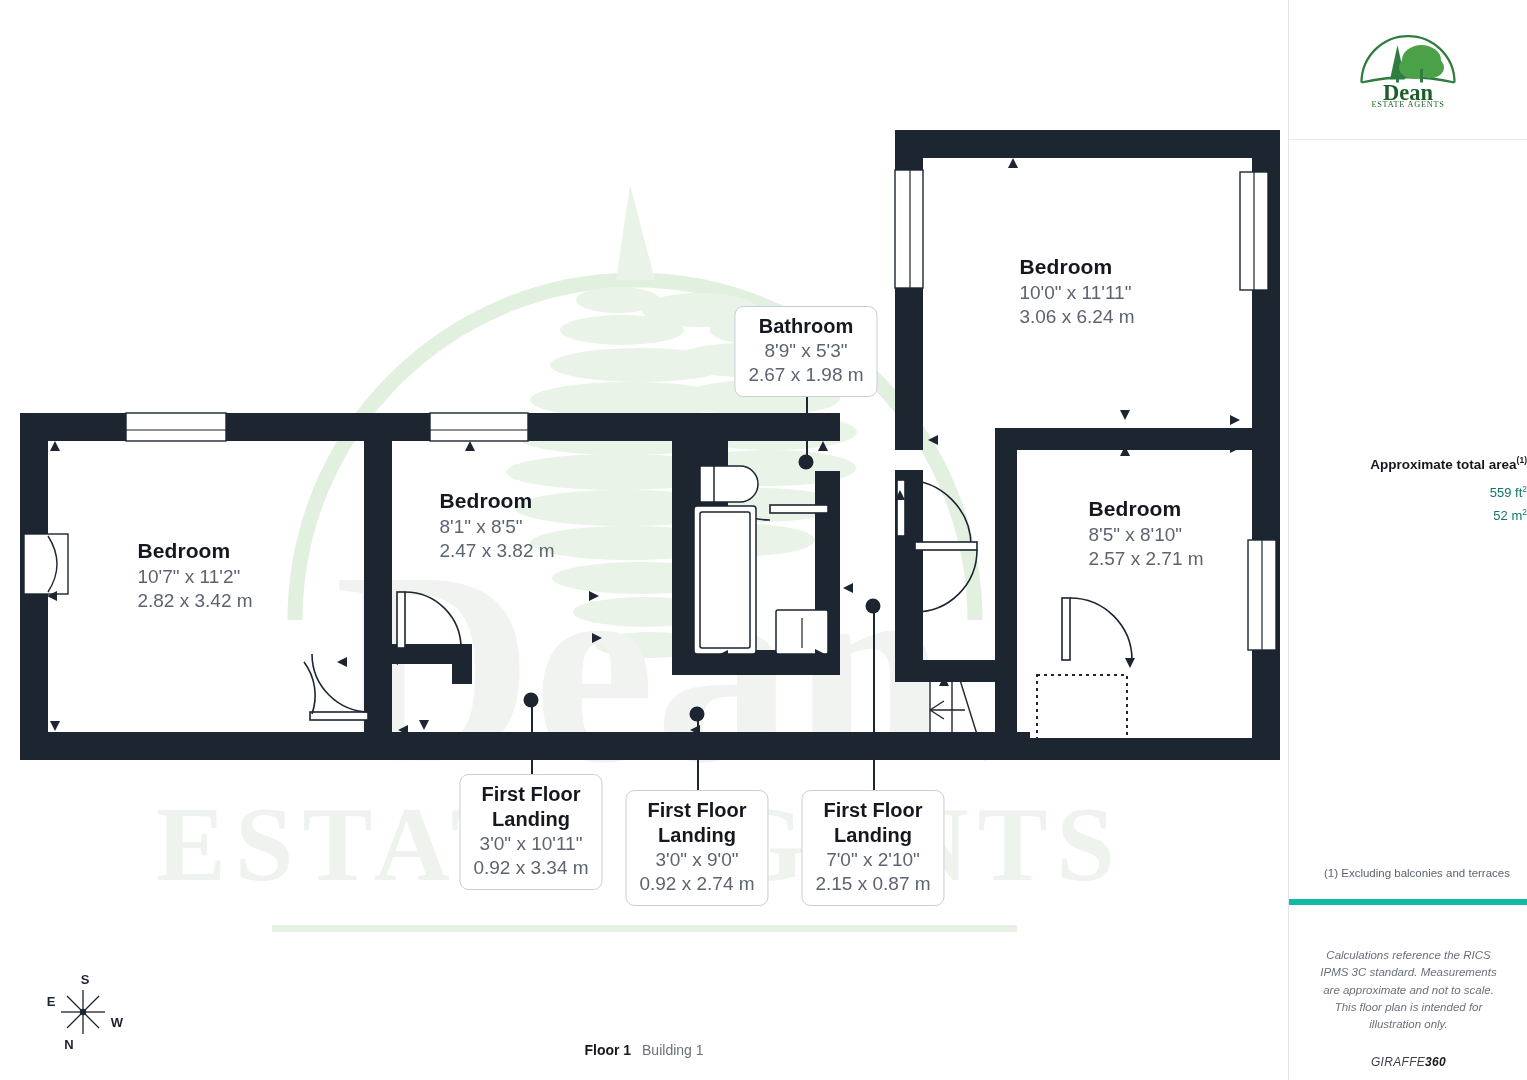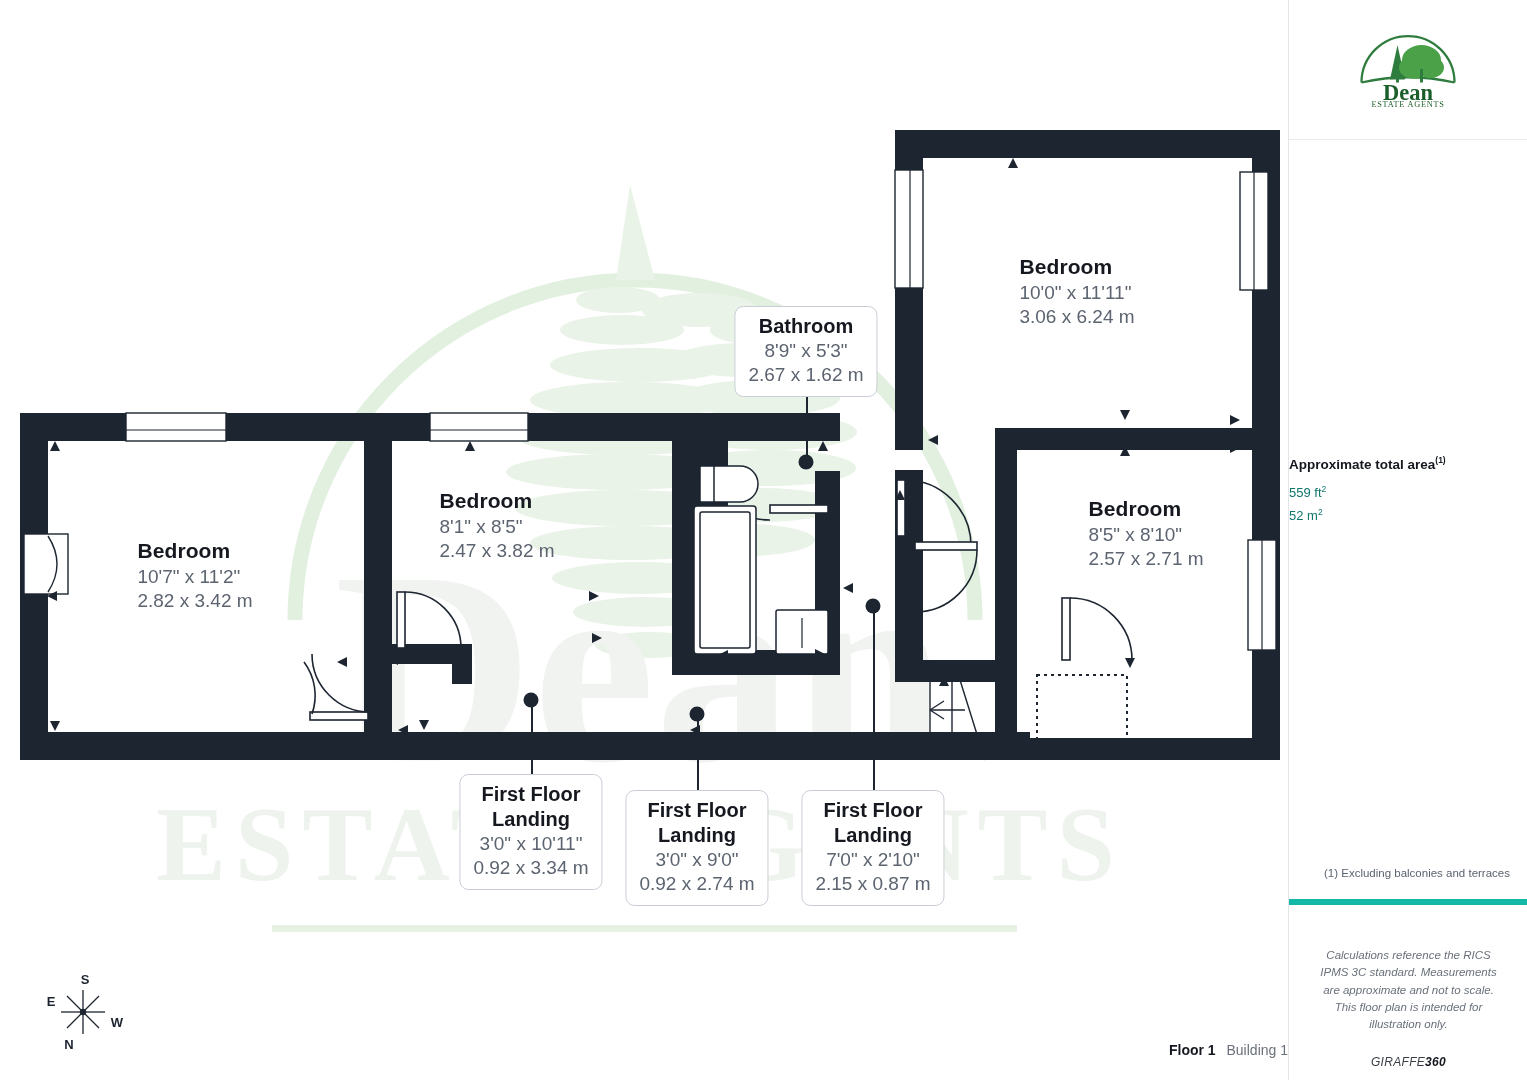--- a/index.html
+++ b/index.html
@@ -59,21 +59,21 @@
   }
 
   
   #sidebar {
     position:absolute; left:1288px; top:0; width:239px; height:1080px;
     background:#fff; border-left:1px solid #e3e5e8;
   }
   .sb-sect { border-bottom:1px solid #e8eaec; }
   #sb-logo-sect { height:140px; display:flex; align-items:center; justify-content:center; }
   #logo { width:120px; }
-  #sb-area-sect { padding-top:315px; text-align:left; border:none; }
+  #sb-area-sect { padding-top:315px; text-align:right; border:none; }
   #area-title { font-size:13.5px; font-weight:bold; color:#15181f; margin-bottom:10px; }
   #area-title sup { font-size:8.5px; }
   .area-val { font-size:13px; color:#0f766e; line-height:1.75; }
   .area-val sup { font-size:8.5px; }
 
   #sb-note-sect {
     position:absolute; left:0; top:845px; width:239px;
     padding:22px 18px 20px; text-align:right;
     border-bottom:6px solid #14b8a6;
   }
@@ -83,21 +83,21 @@
     position:absolute; left:0; top:925px; width:239px;
     padding:22px 22px 0; text-align:center;
   }
   #disclaimer-text { font-size:11.5px; color:#6a717b; line-height:1.5;font-style:italic; }
   #brand { margin-top:22px; font-size:12px; color:#3a4048; letter-spacing:.3px;font-style:italic; }
   #brand b { color:#15181f; }
 
   
   #compass { position:absolute; left:33px; top:965px; width:100px; height:90px; }
   #floor-footer {
-    position:absolute; left:0; top:1042px; width:1288px; text-align:right;
+    position:absolute; left:0; top:1042px; width:1288px; text-align:center;
     font-size:14px;
   }
   #floor-footer .f1 { font-weight:bold; color:#15181f; }
   #floor-footer .f2 { color:#6a717b; margin-left:7px; }
 </style>
 </head>
 <body>
 
 <div id="page">
 
@@ -307,21 +307,21 @@
       <div class="rname">Bedroom</div>
       <div class="rdim">8'5" x 8'10"</div>
       <div class="rdim">2.57 x 2.71 m</div>
     </div>
 
     <div class="leader" style="left:806px; top:396px; height:66px;"></div>
     <div class="leader-dot" style="left:806px; top:462px;"></div>
     <div class="callout" style="left:806px; top:306px;">
       <div class="rname">Bathroom</div>
       <div class="rdim">8'9" x 5'3"</div>
-      <div class="rdim">2.67 x 1.62 m</div>
+      <div class="rdim">2.67 x 1.98 m</div>
     </div>
 
     <div class="leader" style="left:531px; top:700px; height:74px;"></div>
     <div class="leader-dot" style="left:531px; top:700px;"></div>
     <div class="callout" style="left:531px; top:774px;">
       <div class="rname">First Floor</div>
       <div class="rname">Landing</div>
       <div class="rdim">3'0" x 10'11"</div>
       <div class="rdim">0.92 x 3.34 m</div>
     </div>

